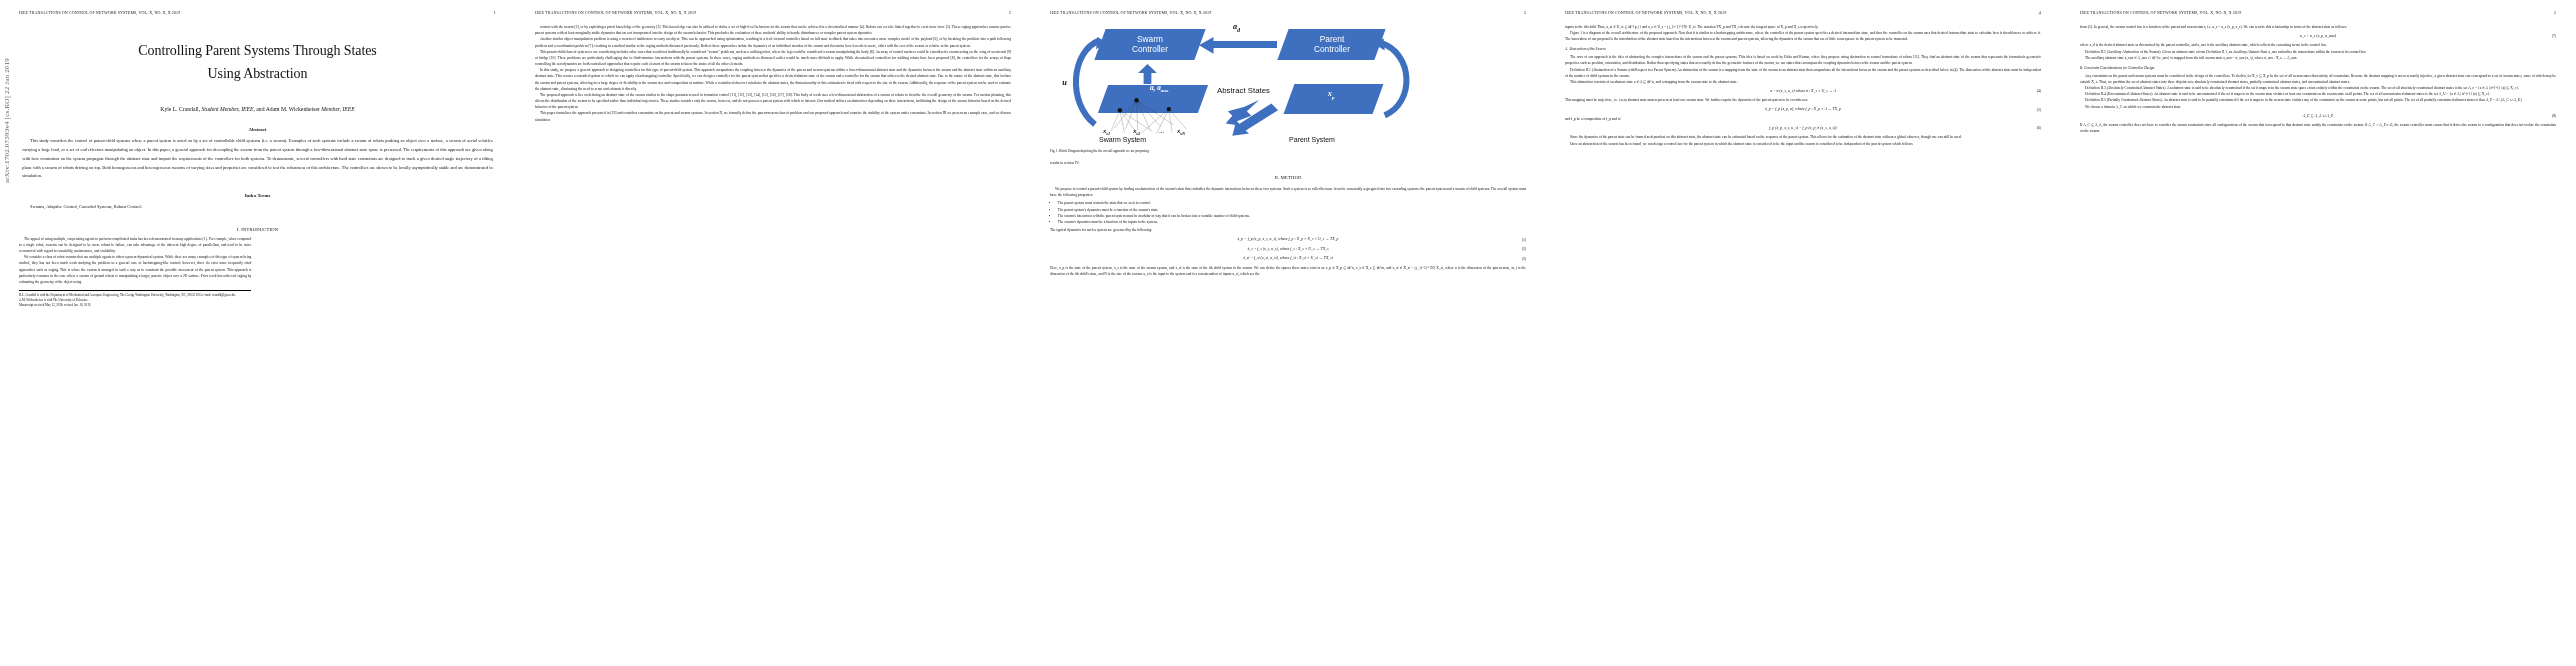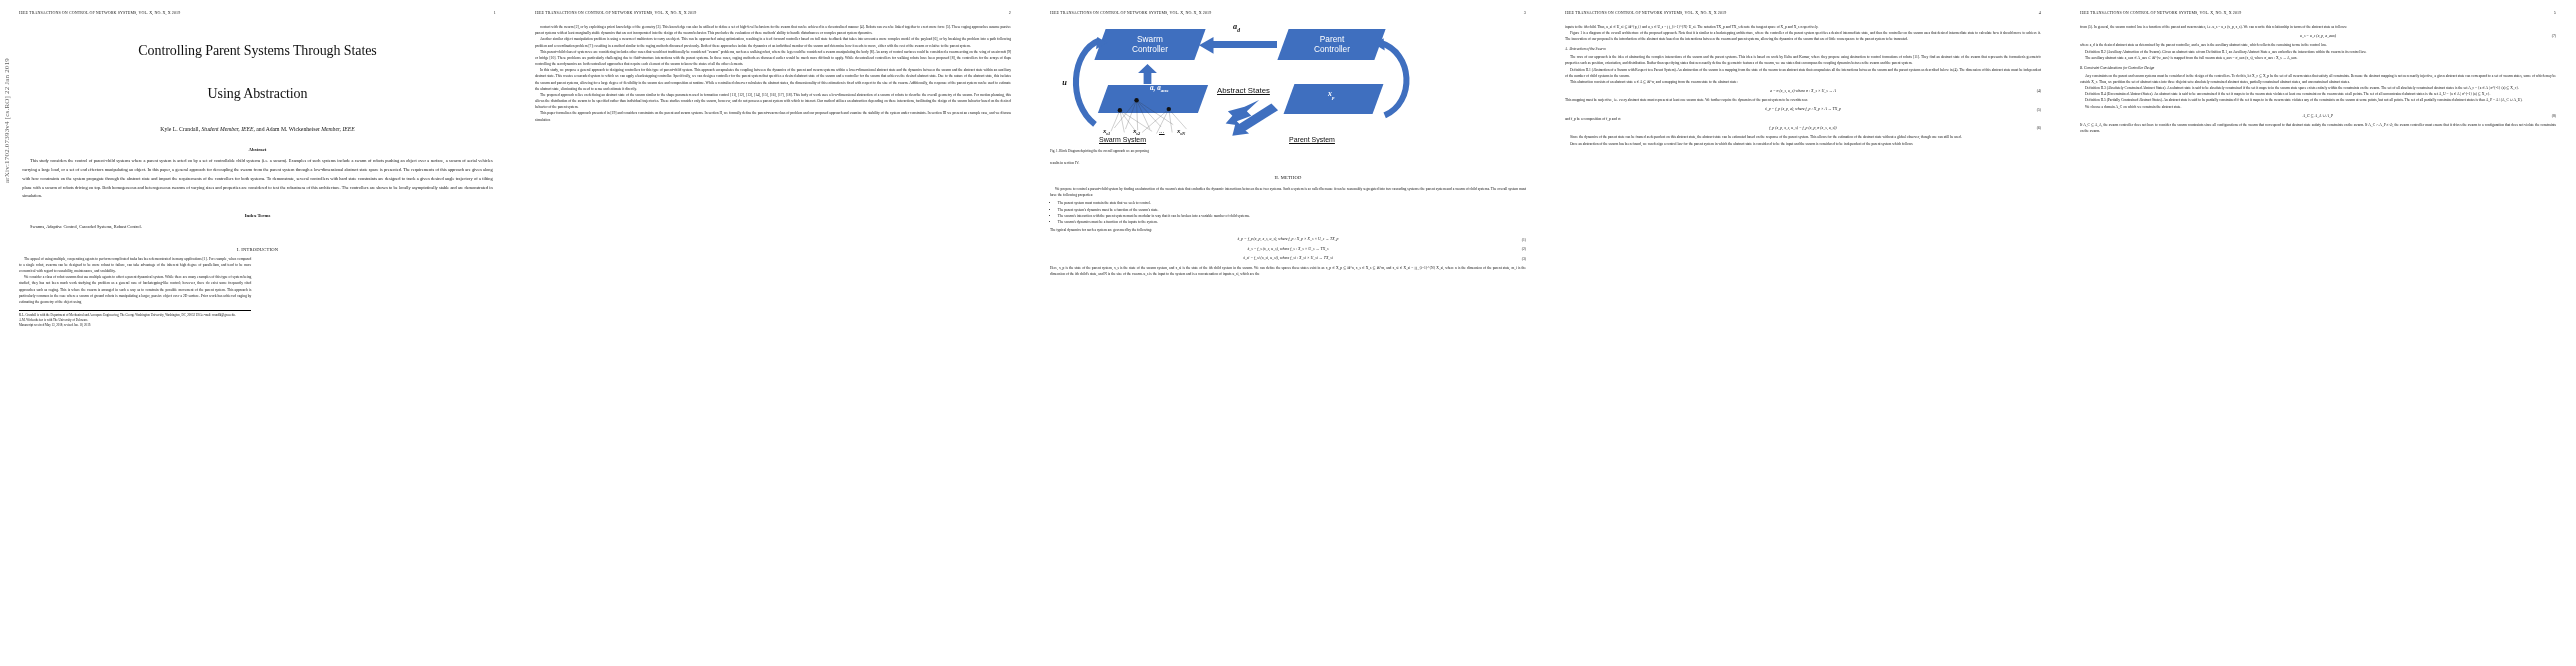--- a/index.html
+++ b/index.html
@@ -38,41 +38,41 @@
   .fnote p{margin:0;}
 
   
   .fig{margin:3.3px 0 3.3px 0;}
   .figbox{position:relative;width:100%;height:119px;}
   .figcap{font-size:3.3px;line-height:1.55;margin-top:2.2px;text-align:left;}
 
   .par{position:absolute;background:#3f6fbf;color:#fff;display:flex;align-items:center;justify-content:center;text-align:center;font-family:"Liberation Sans","DejaVu Sans",sans-serif;line-height:1.15;}
   .skew{transform:skewX(-20deg);}
   .skew > span{transform:skewX(20deg);display:block;}
-  .lbl{position:absolute;font-family:"Liberation Sans","DejaVu Sans",sans-serif;color:#111;text-decoration:underline;}
+  .lbl{position:absolute;font-family:"Liberation Sans","DejaVu Sans",sans-serif;color:#111;}
   .mlbl{position:absolute;font-style:italic;font-weight:bold;font-family:"Liberation Serif",serif;}
   .arrow{position:absolute;background:#3f6fbf;}
   svg{overflow:visible;}
 </style>
 </head>
 <body>
 
 <div class="spread">
 
   <div class="page">
     <div class="runhead">
       <span>IEEE TRANSACTIONS ON CONTROL OF NETWORK SYSTEMS, VOL. X, NO. X, X 2019</span>
       <span class="pno">1</span>
     </div>
 
     <div class="arxiv">arXiv:1702.07393v4  [cs.RO]  22 Jan 2019</div>
 
     <div class="title">
       <div>Controlling Parent Systems Through States</div>
-      <div style="margin-top:24px;">Using Abstraction</div>
+      <div style="margin-top:4px;">Using Abstraction</div>
     </div>
 
     <div class="authors">
       <span>Kyle L. Crandall,</span>
       <i>Student Member, IEEE</i><span>, and Adam M. Wickenheiser</span>
       <i>Member, IEEE</i>
     </div>
 
     <div class="sec-center">Abstract</div>
     <div class="abs">

